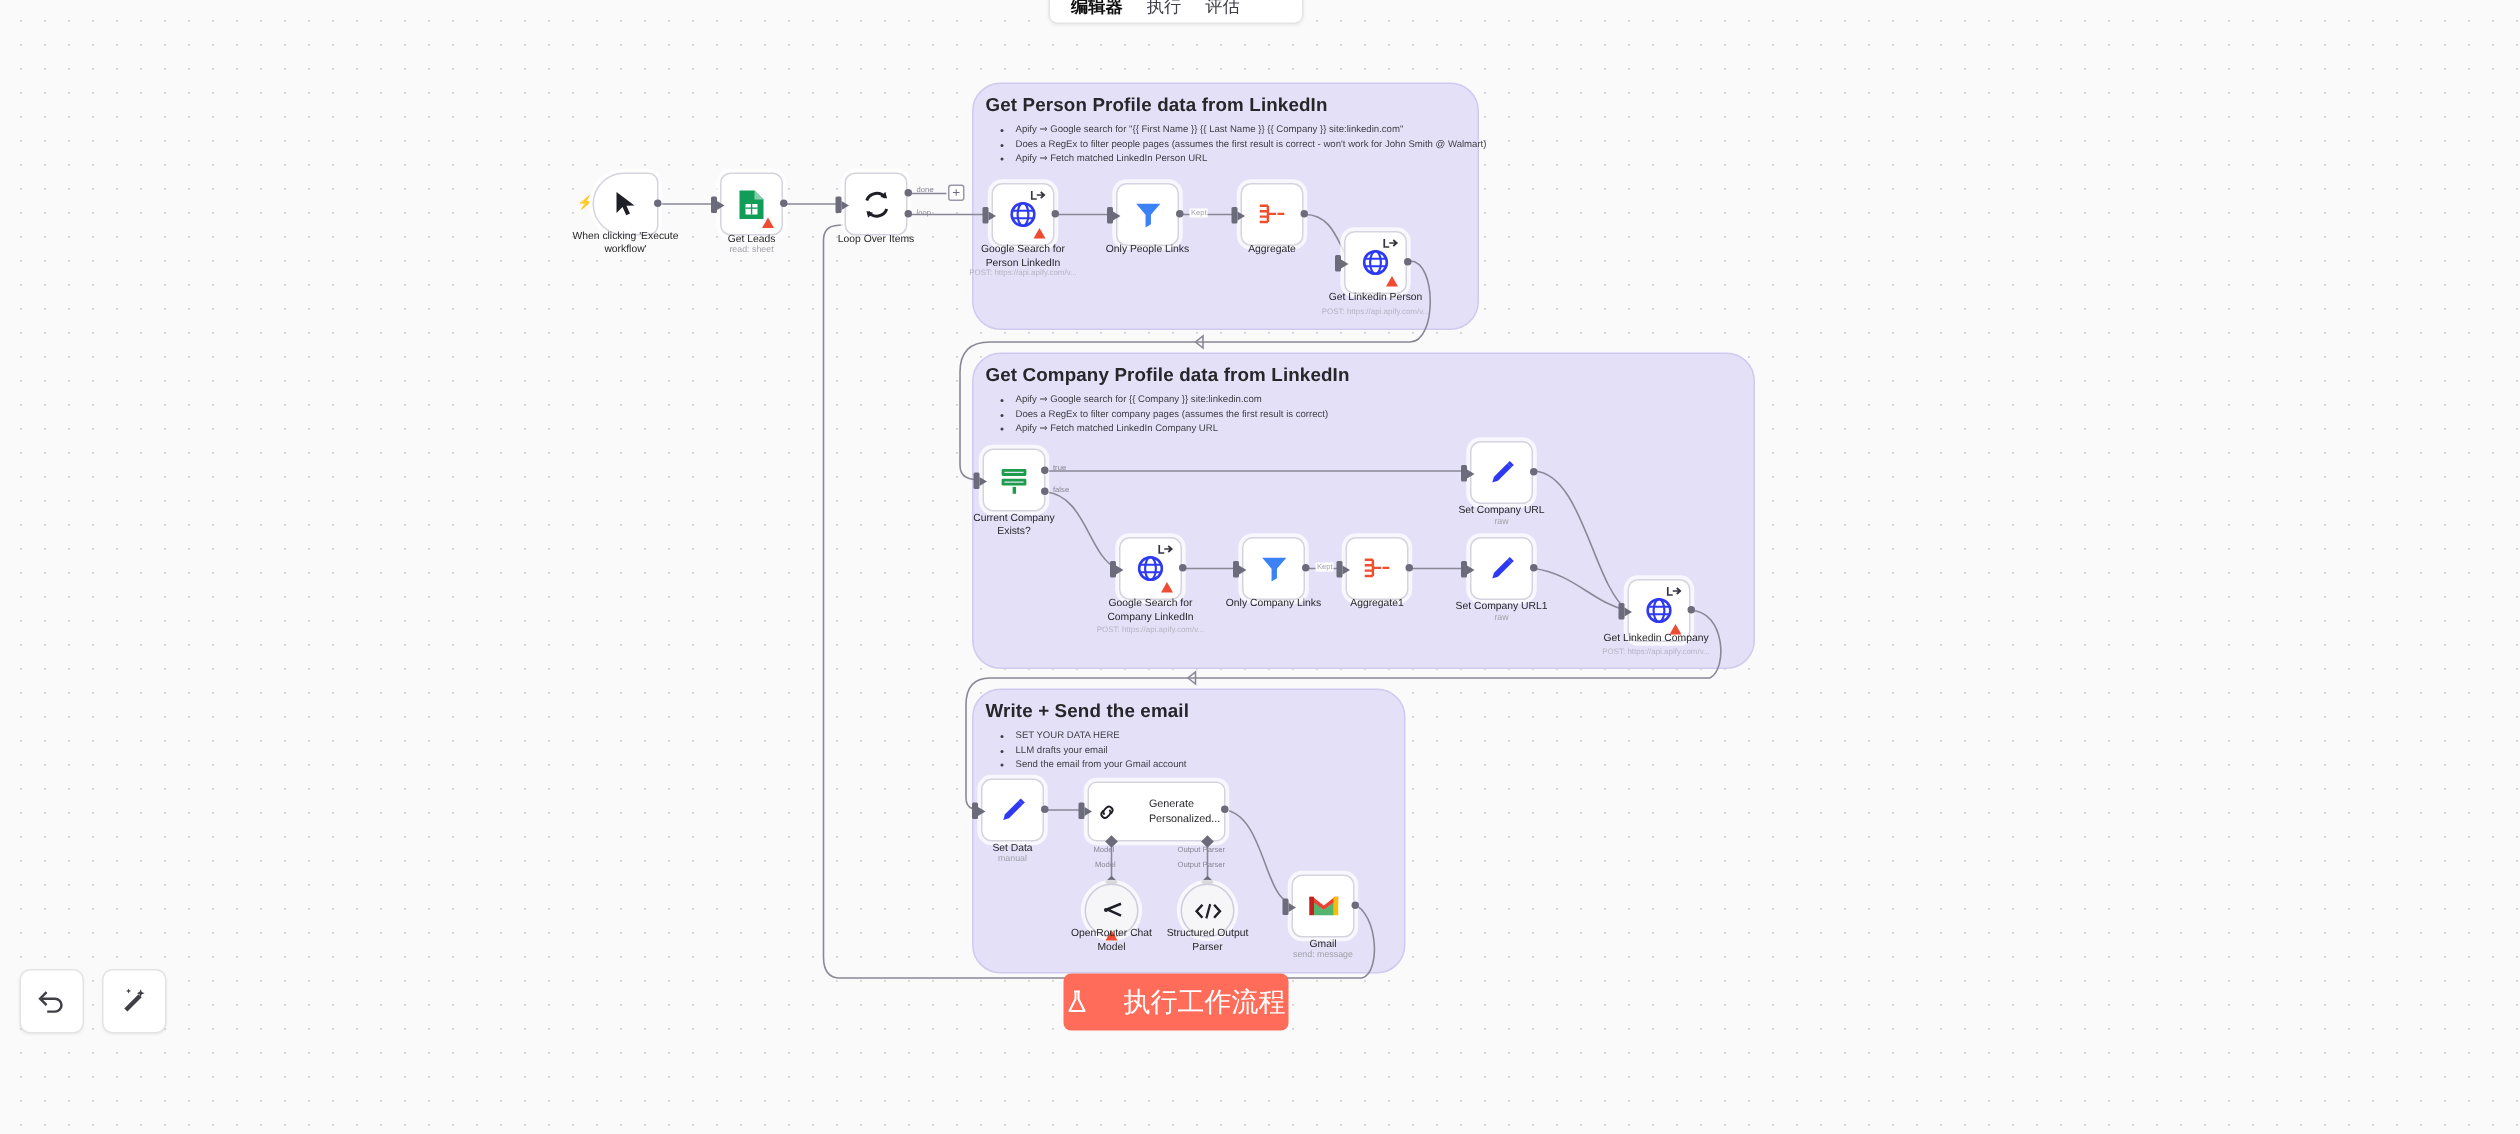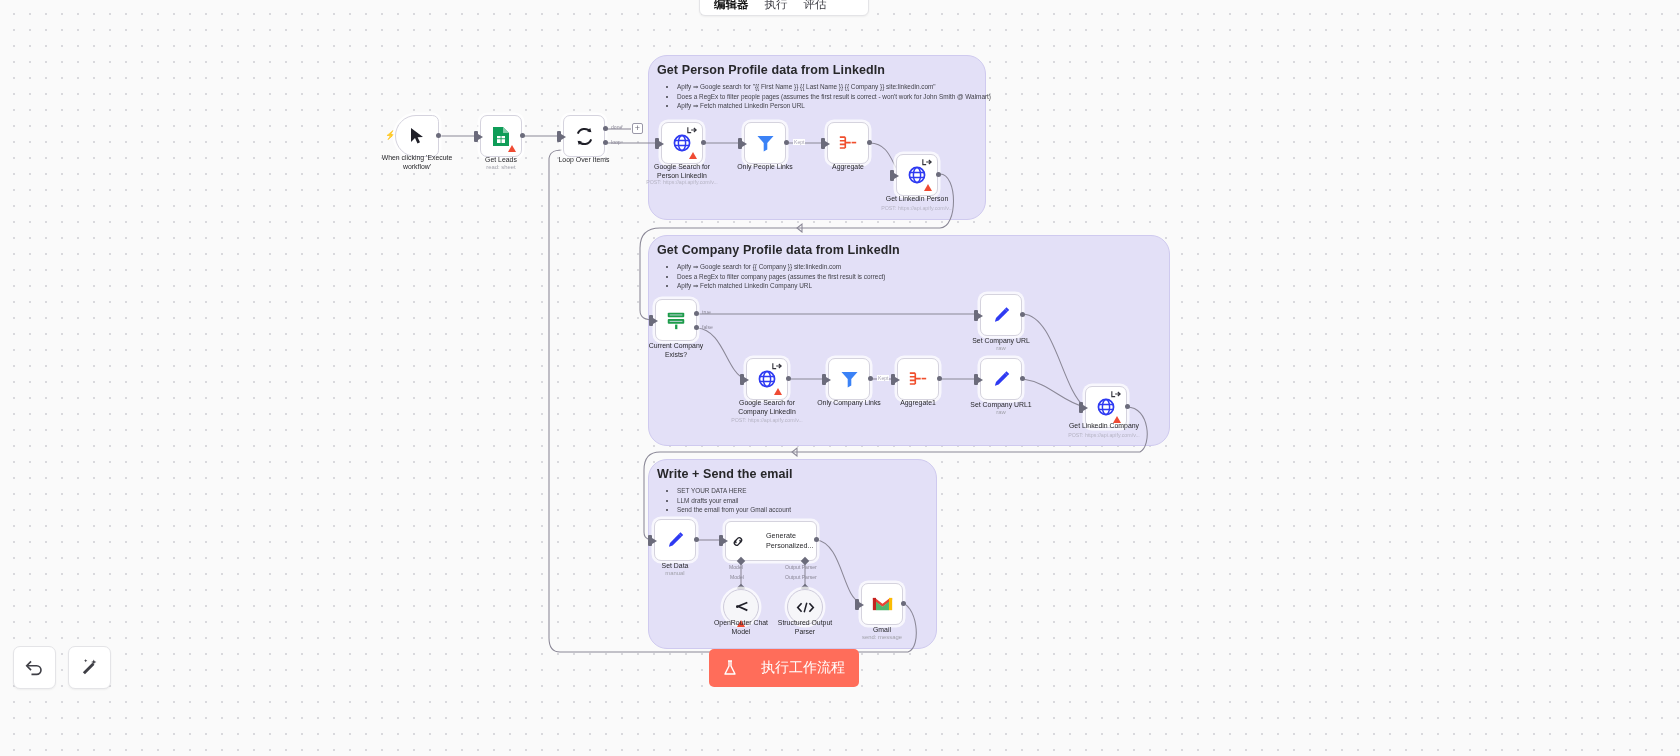--- a/index.html
+++ b/index.html
@@ -166,21 +166,21 @@
     border-radius: 7px;
     display: flex; align-items: center; justify-content: center;
     box-shadow: 0 1px 2px rgba(0,0,0,.05);
   }
 
   
   .execbtn {
     position: absolute; left: 709px; top: 649px;
     width: 150px; height: 38px;
     background: #ff6d5a; border: none; border-radius: 5px;
-    color: #fff; font-size: 14px; font-weight: 500;
+    color: #fff; font-size: 18px; font-weight: 500;
     display: flex; align-items: center; justify-content: center; gap: 24px;
     font-family: "Liberation Sans", sans-serif;
     cursor: pointer;
   }
   .bolt-lightning {
     position: absolute; left: 385px; top: 130px;
     color: #ff6d5a; font-size: 9px;
   }
 </style>
 </head>

